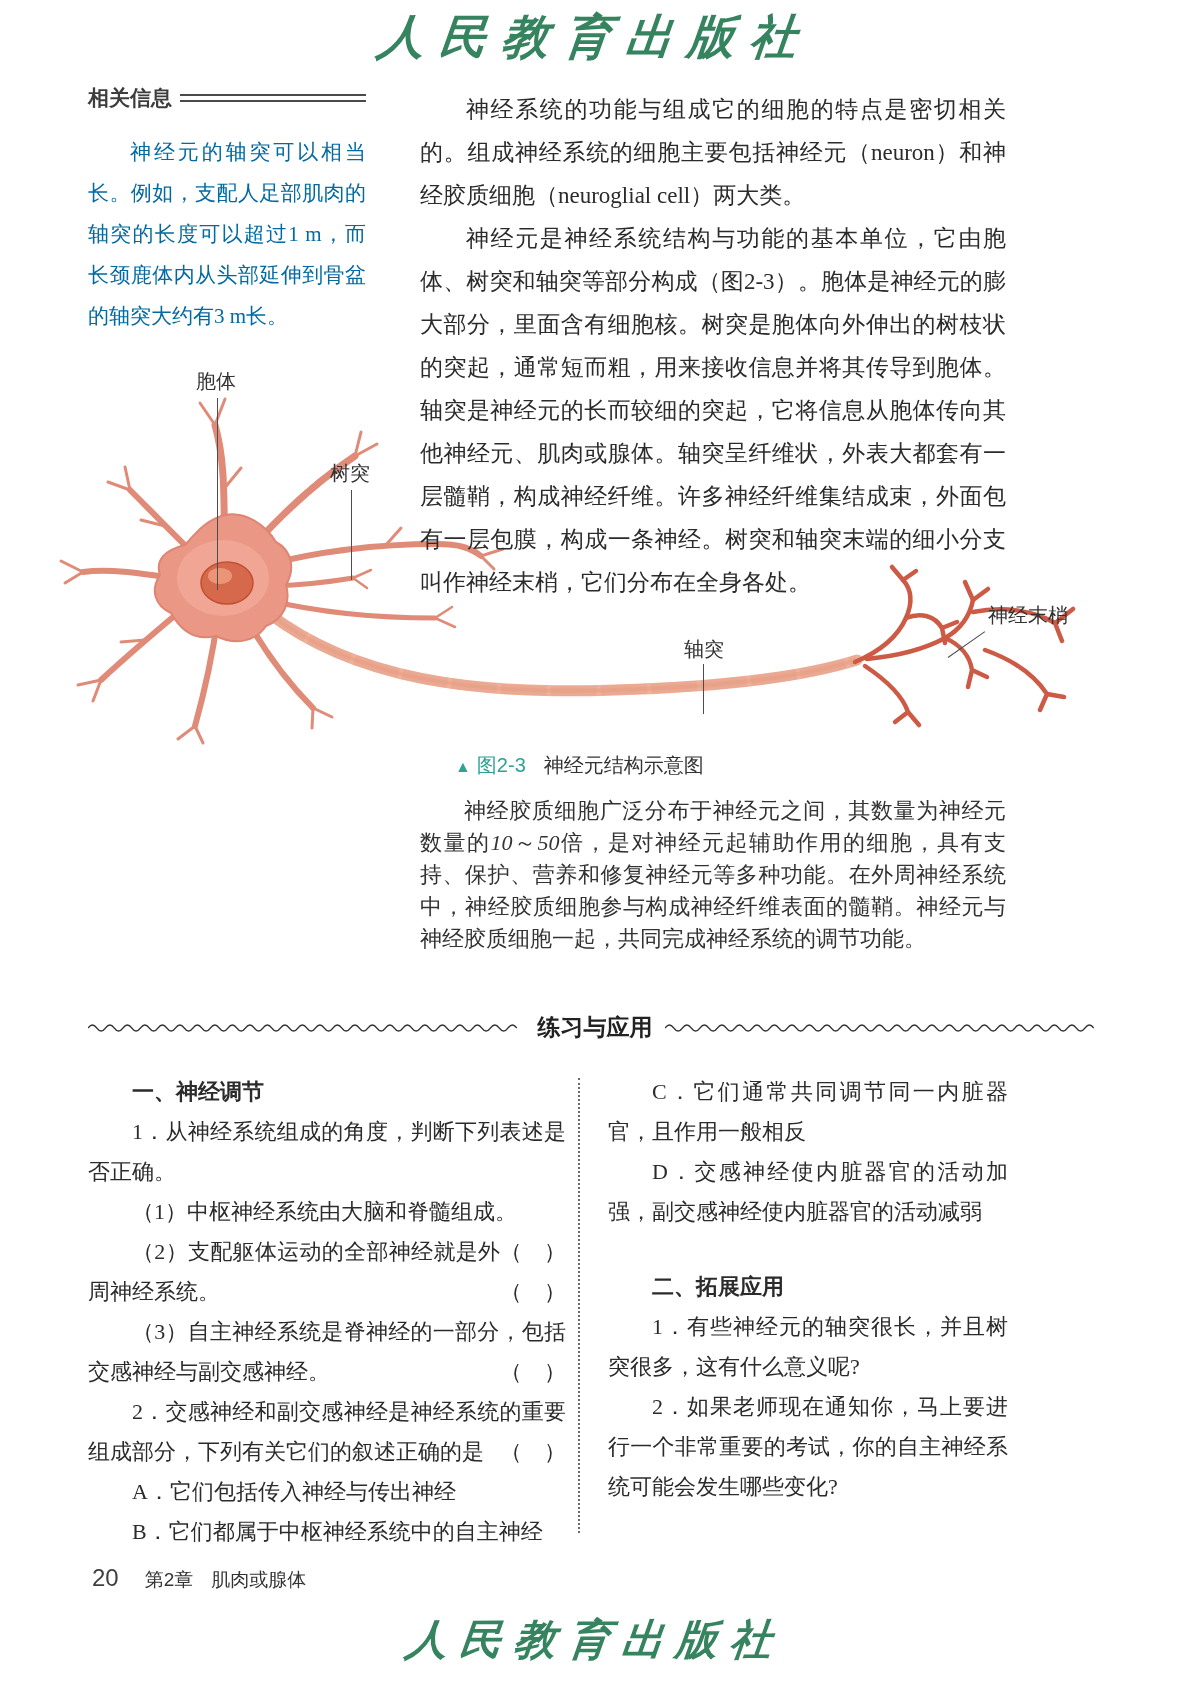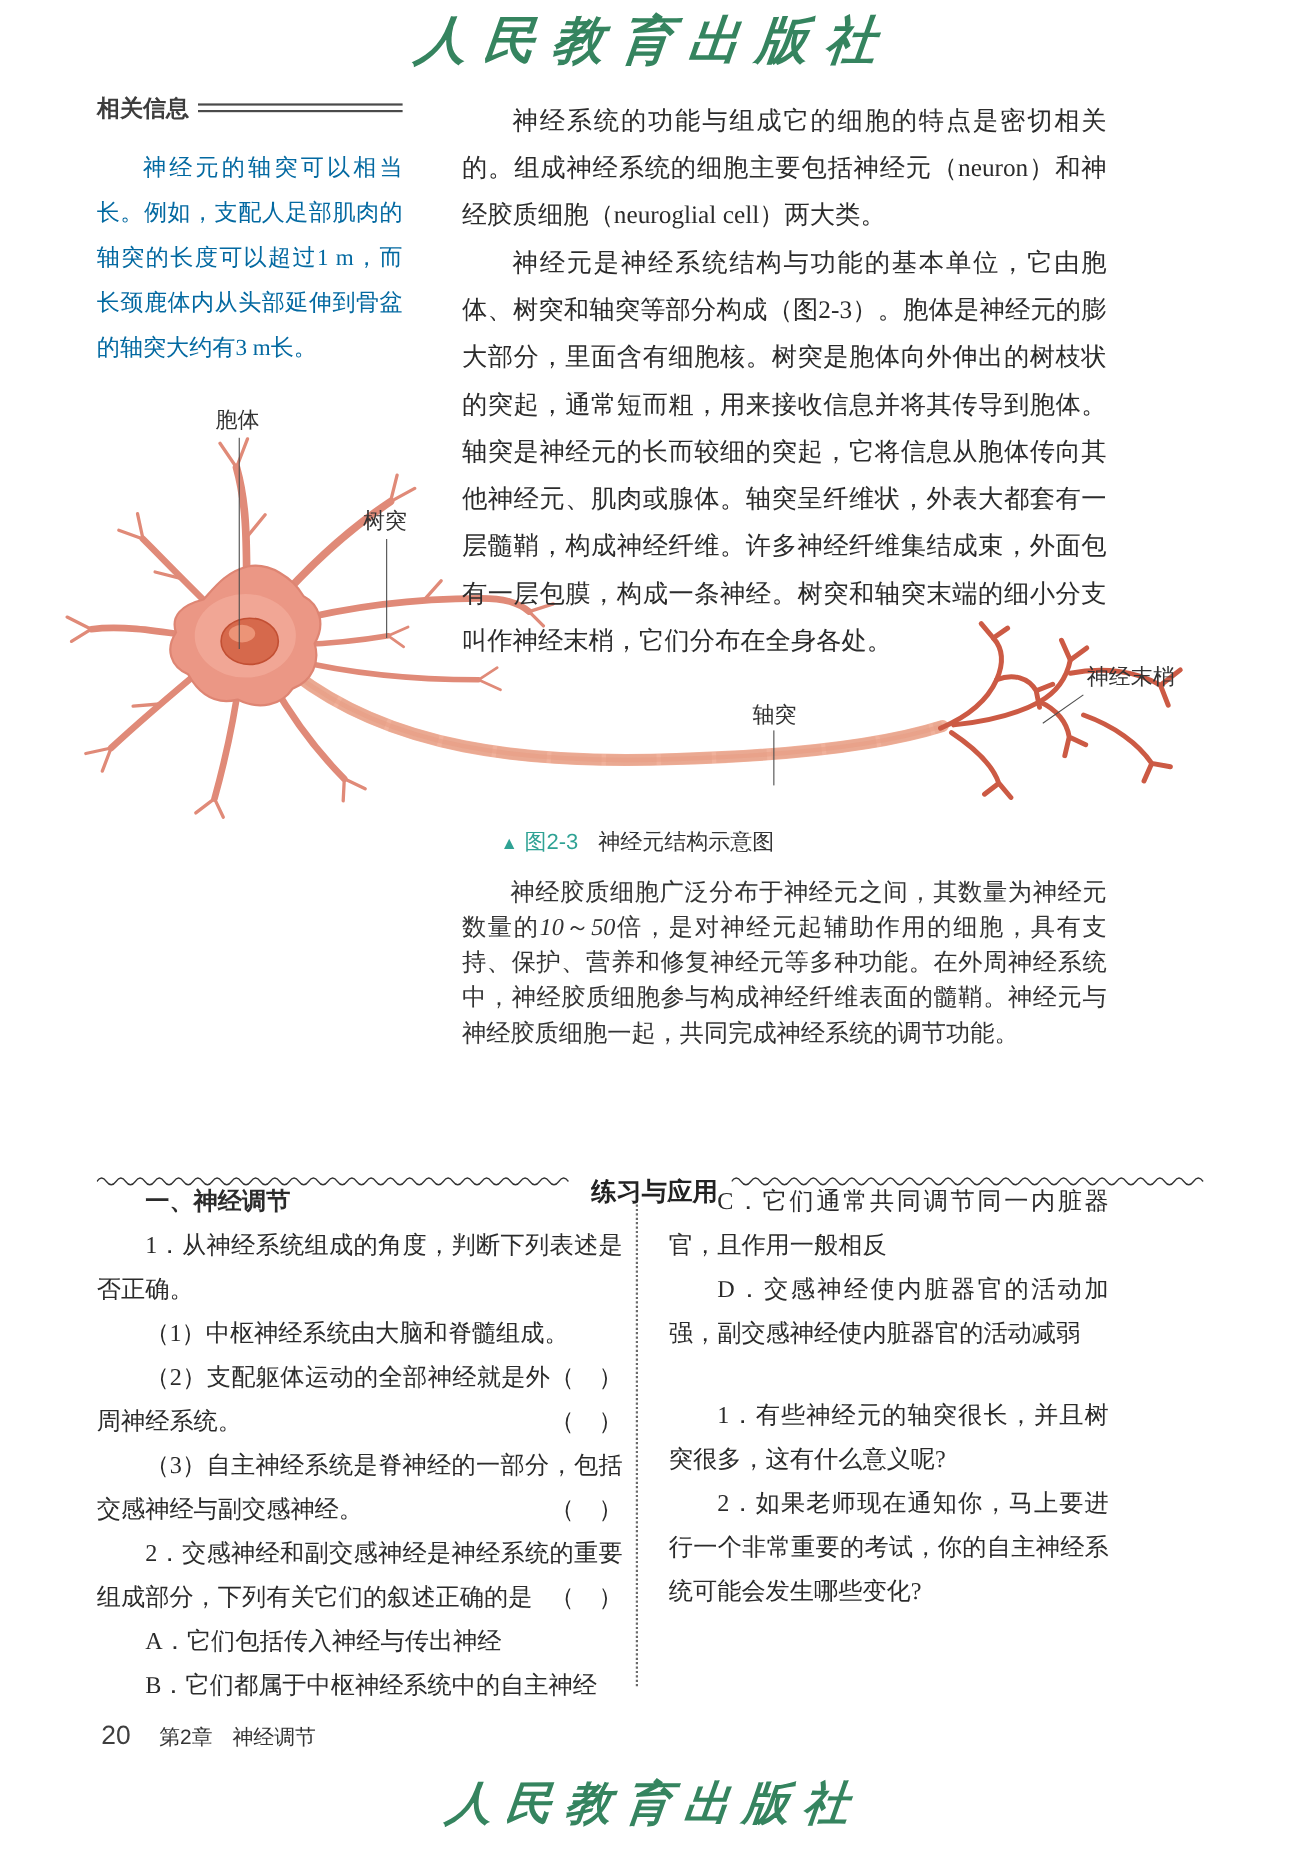--- a/index.html
+++ b/index.html
@@ -36,21 +36,21 @@
                font-size:20px; color:#333; z-index:3; white-space:nowrap; }
   .leader-v { position:absolute; width:1px; background:#4d4d4d; z-index:3; }
   .leader-s { position:absolute; height:1px; background:#4d4d4d; z-index:3; transform-origin:left center; }
   .caption { position:absolute; left:455px; top:752px; display:flex; align-items:baseline; z-index:3;
              font-family:"Liberation Sans","DejaVu Sans",sans-serif; font-size:20px; }
   .caption .tri { color:#2FA294; font-size:16px; margin-right:6px; }
   .caption .num { color:#2FA294; margin-right:18px; }
   .caption .txt { color:#333; }
 
   
-  .ex-head-row { position:absolute; left:88px; top:1068px; width:1014px; display:flex; z-index:2; }
+  .ex-head-row { position:absolute; left:88px; top:1012px; width:1014px; display:flex; align-items:center; z-index:2; }
   .wave { height:12px; flex:1; }
   .ex-heading { font-family:"Liberation Sans","DejaVu Sans",sans-serif; font-weight:bold; font-size:23px;
                 color:#222; margin:0 12px; white-space:nowrap; }
   .col-divider { position:absolute; left:578px; top:1078px; height:455px; border-left:2px dotted #6a6a6a; z-index:1; }
   .ex-col { position:absolute; z-index:2; font-size:22px; line-height:40px; color:#2b2b2b; text-align:justify; }
   .ex-col.left  { left:88px;  top:1072px; width:478px; }
   .ex-col.right { left:608px; top:1072px; width:400px; }
   .ex-title { font-family:"Liberation Sans","DejaVu Sans",sans-serif; font-weight:bold; font-size:22px;
               color:#2b2b2b; text-indent:2em; }
   .q { text-indent:2em; }
@@ -173,25 +173,26 @@
     <p class="q"><span>（3）自主神经系统是脊神经的一部分，包括交感神经与副交感神经。</span><span class="blank">（　）</span></p>
     <p class="q"><span>2．交感神经和副交感神经是神经系统的重要组成部分，下列有关它们的叙述正确的是</span><span class="blank">（　）</span></p>
     <p class="q">A．它们包括传入神经与传出神经</p>
     <p class="q">B．它们都属于中枢神经系统中的自主神经</p>
   </div>
 
   <div class="ex-col right">
     <p class="q">C．它们通常共同调节同一内脏器官，且作用一般相反</p>
     <p class="q">D．交感神经使内脏器官的活动加强，副交感神经使内脏器官的活动减弱</p>
     <div class="gap"></div>
+    <p class="ex-title">二、拓展应用</p>
     <p class="q">1．有些神经元的轴突很长，并且树突很多，这有什么意义呢?</p>
     <p class="q">2．如果老师现在通知你，马上要进行一个非常重要的考试，你的自主神经系统可能会发生哪些变化?</p>
   </div>
 
   <div class="footer">
     <span class="pg">20</span>
     <span class="ch">第2章</span>
-    <span class="ct">神经调节</span>
+    <span class="ct">肌肉或腺体</span>
   </div>
 
   <div class="logo bottom">人民教育出版社</div>
 
 </div>
 
 </body></html>

